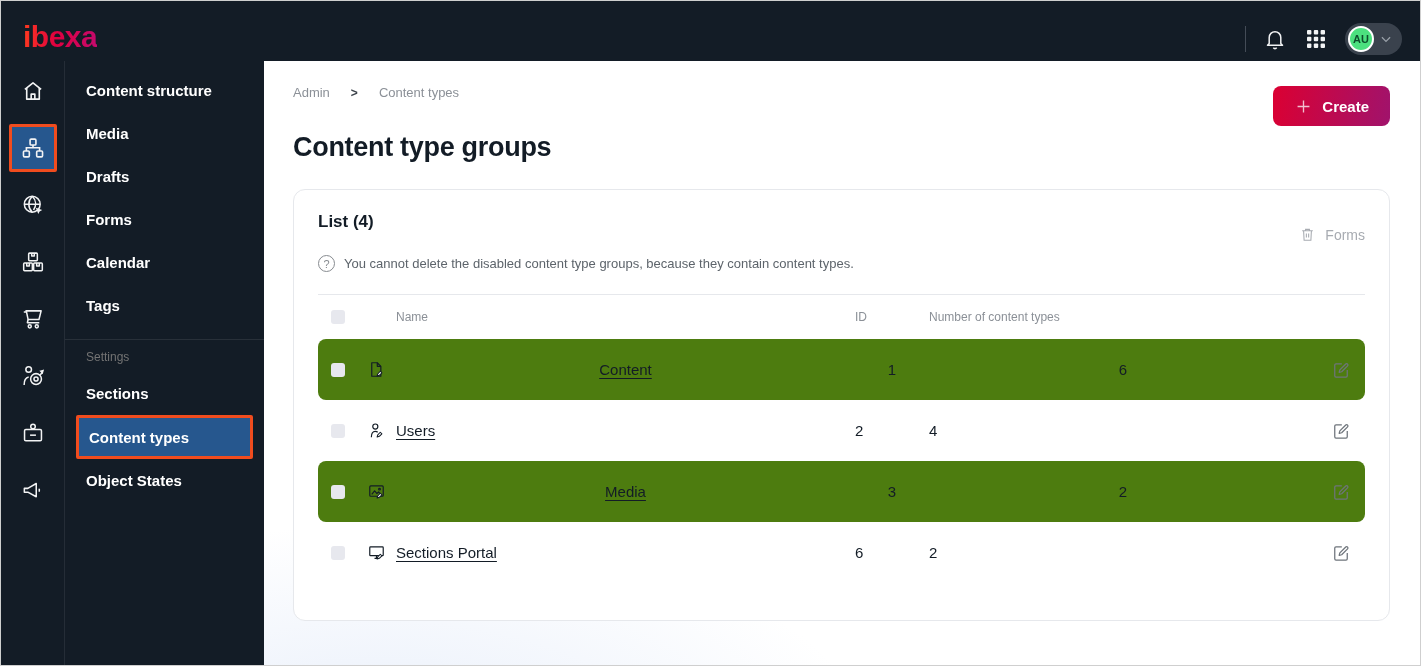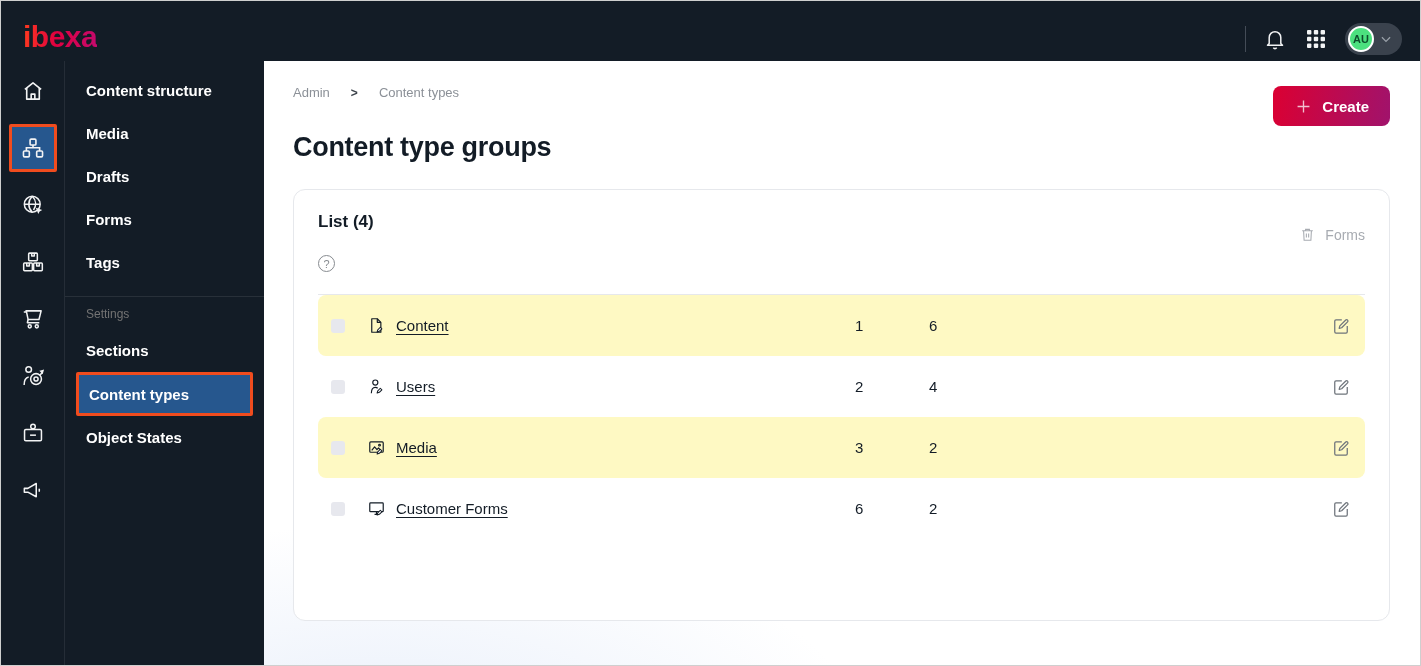--- a/index.html
+++ b/index.html
@@ -54,21 +54,21 @@
   .delete-btn svg { width:17px; height:17px; }
   .info-row { display:flex; align-items:center; gap:9px; margin-top:12px; color:#878b90; }
   .q-circle { width:17px; height:17px; border:1.3px solid #878b90; border-radius:50%; font-size:11px; display:flex; align-items:center; justify-content:center; flex:0 0 17px; }
   .info-text { font-size:13px; color:#5d646b; }
   .card-divider { border-top:1px solid #e6e8ec; margin-top:22px; }
 
   
   .trow { display:grid; grid-template-columns:36px 29px 459px 74px 1fr 48px; align-items:center; padding-left:13px; }
   .thead { height:44px; color:#8b9097; font-size:12px; }
   .row { height:61px; border-radius:8px; }
-  .row.alt { background:#fef9c3; }
+  .row.alt { background:#4d7c0f;text-align:center; }
   .checkbox { width:14px; height:14px; border-radius:3px; background:#e7e8ee; cursor:pointer; }
   .type-icon { width:19px; height:19px; color:#131c26; }
   .row-link { font-size:15px; color:#131c26; text-decoration:underline; text-underline-offset:3px; cursor:pointer; }
   .cell-num { font-size:15px; color:#131c26; }
   .edit-btn { width:20px; height:20px; color:#6e747b; background:none; border:none; padding:0; cursor:pointer; justify-self:center; }
   .edit-btn svg { width:20px; height:20px; }
 </style>
 </head>
 <body>
 
@@ -191,20 +191,21 @@
             </svg>
           </span>
       </div>
     </div>
 
     <div class="side-menu">
       <div class="menu-item">Content structure</div>
       <div class="menu-item">Media</div>
       <div class="menu-item">Drafts</div>
       <div class="menu-item">Forms</div>
+      <div class="menu-item">Calendar</div>
       <div class="menu-item">Tags</div>
       <div class="menu-sep"></div>
       <div class="menu-heading">Settings</div>
       <div class="menu-item">Sections</div>
       <div class="menu-item selected">Content types</div>
       <div class="menu-item">Object States</div>
     </div>
 
     <div class="main">
 
@@ -230,24 +231,33 @@
             <svg viewBox="0 0 24 24" fill="none" stroke="currentColor" stroke-width="1.5">
                 <path d="M4.5 6.8h15M9.3 6.8V4.8h5.4v2M6.5 6.8l.7 13.4h9.6l.7-13.4"></path>
                 <path d="M10.4 10.5v5.6M13.6 10.5v5.6"></path>
               </svg>
             <span>Forms</span>
           </button>
         </div>
 
         <div class="info-row">
           <span class="q-circle">?</span>
+          <span class="info-text">You cannot delete the disabled content type groups, because they contain content types.</span>
         </div>
 
         <div class="card-divider"></div>
 
+        <div class="trow thead">
+          <span class="checkbox"></span>
+          <span></span>
+          <span>Name</span>
+          <span>ID</span>
+          <span>Number of content types</span>
+          <span></span>
+        </div>
 
         <div class="trow row alt">
           <span class="checkbox"></span>
           <span class="type-icon">
             <svg viewBox="0 0 24 24" fill="none" stroke="currentColor" stroke-width="1.5" stroke-linejoin="round">
                 <path d="M6 3.5h7l4.5 4.5v12.5H6z"></path>
                 <path d="M13 3.5V8h4.5"></path>
                 <path d="M12.8 20.2l.8-2.8 3.2-3.2 2 2-3.2 3.2-2.8.8z" fill="#fff" stroke-width="1.3"></path>
               </svg>
           </span>
@@ -305,21 +315,21 @@
 
         <div class="trow row">
           <span class="checkbox"></span>
           <span class="type-icon">
             <svg viewBox="0 0 24 24" fill="none" stroke="currentColor" stroke-width="1.5" stroke-linejoin="round">
                 <rect x="3.5" y="5" width="17" height="11" rx="1"></rect>
                 <path d="M9.5 19.5h5M12 16v3.5"></path>
                 <path d="M12.8 20.2l.8-2.8 3.2-3.2 2 2-3.2 3.2-2.8.8z" fill="#fff" stroke-width="1.3"></path>
               </svg>
           </span>
-          <a class="row-link">Customer Forms</a>
+          <a class="row-link">Sections Portal</a>
           <span class="cell-num">6</span>
           <span class="cell-num">2</span>
           <button class="edit-btn">
             <svg viewBox="0 0 24 24" fill="none" stroke="currentColor" stroke-width="1.5" stroke-linejoin="round">
                 <path d="M19.5 12v7a1.5 1.5 0 0 1-1.5 1.5H6A1.5 1.5 0 0 1 4.5 19V6A1.5 1.5 0 0 1 6 4.5h7"></path>
                 <path d="M9.8 14.9l.8-3L17.7 4.8a1.5 1.5 0 0 1 2.1 0l.1.1a1.5 1.5 0 0 1 0 2.1l-7.1 7.1-3 .8z"></path>
               </svg>
           </button>
         </div>
 

